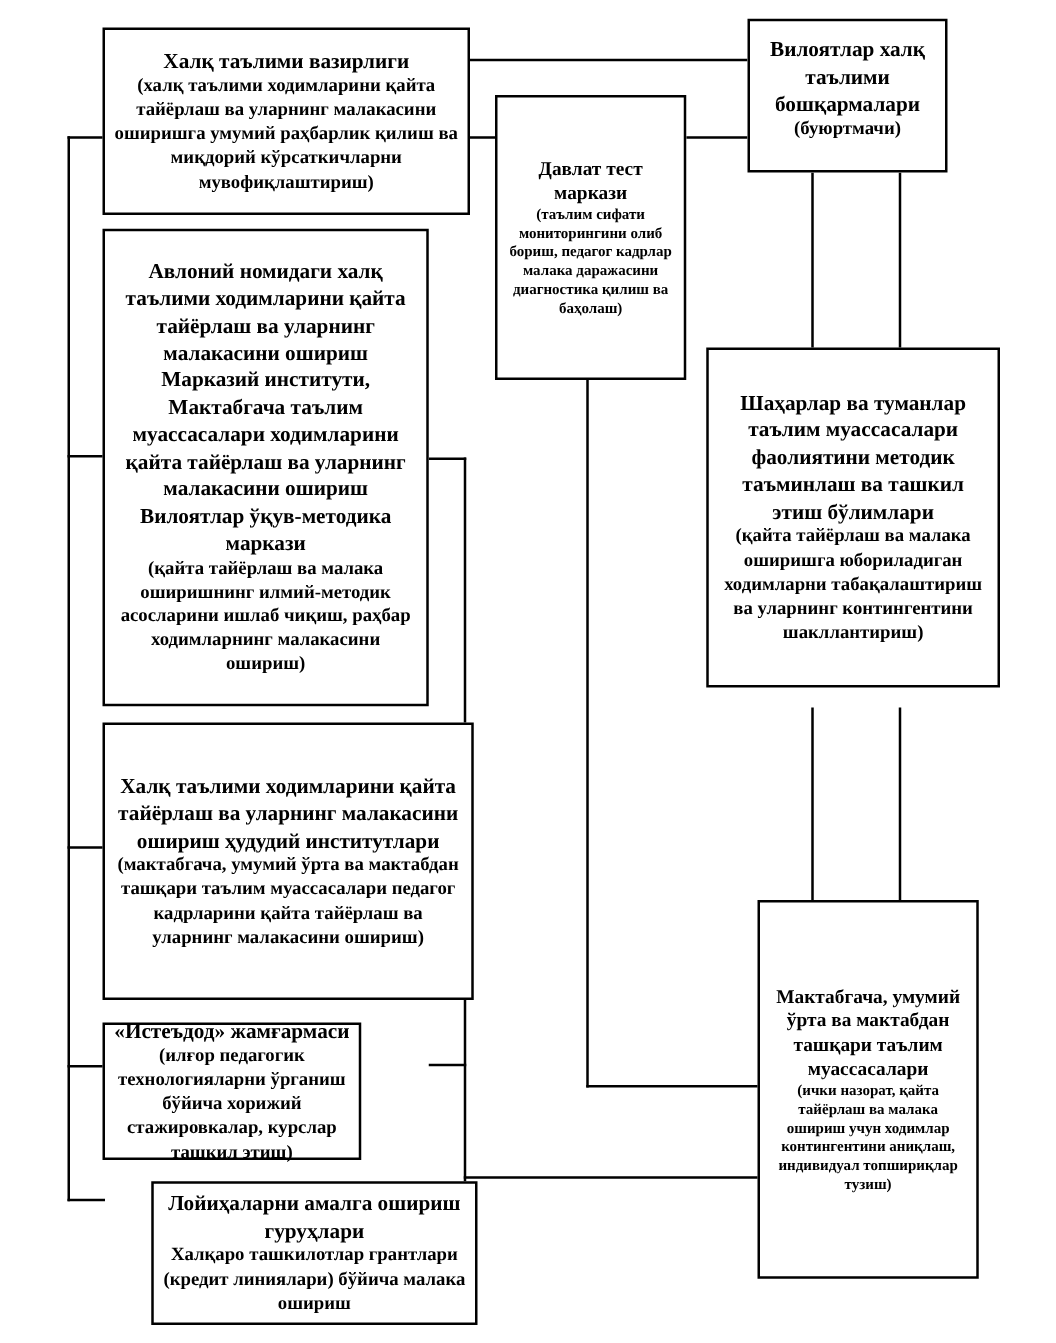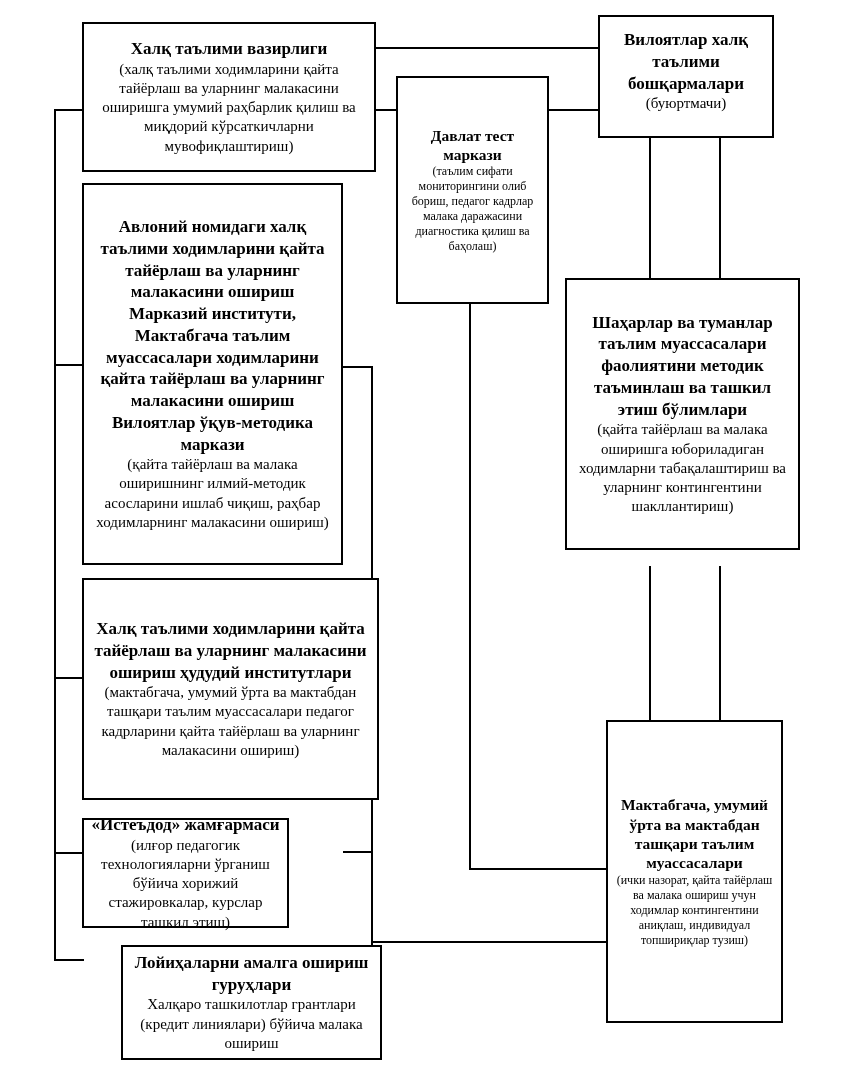--- a/index.html
+++ b/index.html
@@ -17,21 +17,21 @@
     border:2px solid #000;
     background:#fff;
     display:flex;
     flex-direction:column;
     align-items:center;
     justify-content:center;
     text-align:center;
     padding:3px 7px;
   }
   .box .title{font-weight:bold;font-size:17px;line-height:1.28;}
-  .box .sub{font-weight:normal;font-size:15px;line-height:1.28;}
+  .box .sub{font-weight:bold;font-size:15px;line-height:1.28;}
   .box.narrow .title{font-size:15.5px;line-height:1.25;}
   .box.narrow .sub{font-size:12px;line-height:1.25;}
   .box.top-align{justify-content:flex-start;padding-top:12px;}
   .line{position:absolute;background:#000;}
 </style>
 </head>
 <body>
 
 <div id="canvas">
 
@@ -84,21 +84,21 @@
   <div class="box" style="left:82px;top:945px;width:261px;height:115px;margin-left:39px;">
     <div class="title">Лойиҳаларни амалга ошириш гуруҳлари</div>
     <div class="sub">Халқаро ташкилотлар грантлари (кредит линиялари) бўйича малака ошириш</div>
   </div>
 
   <div class="box narrow" style="left:396px;top:76px;width:153px;height:228px;">
     <div class="title">Давлат тест маркази</div>
     <div class="sub">(таълим сифати мониторингини олиб бориш, педагог кадрлар малака даражасини диагностика қилиш ва баҳолаш)</div>
   </div>
 
-  <div class="box top-align" style="left:598px;top:15px;width:176px;height:123px;">
+  <div class="box top-align" style="left:598px;top:15px;width:160px;height:123px;">
     <div class="title">Вилоятлар халқ таълими бошқармалари</div>
     <div class="sub">(буюртмачи)</div>
   </div>
 
   <div class="box" style="left:565px;top:278px;width:235px;height:272px;">
     <div class="title">Шаҳарлар ва туманлар таълим муассасалари фаолиятини методик таъминлаш ва ташкил этиш бўлимлари</div>
     <div class="sub">(қайта тайёрлаш ва малака оширишга юбориладиган ходимларни табақалаштириш ва уларнинг контингентини шакллантириш)</div>
   </div>
 
   <div class="box narrow" style="left:606px;top:720px;width:177px;height:303px;">

